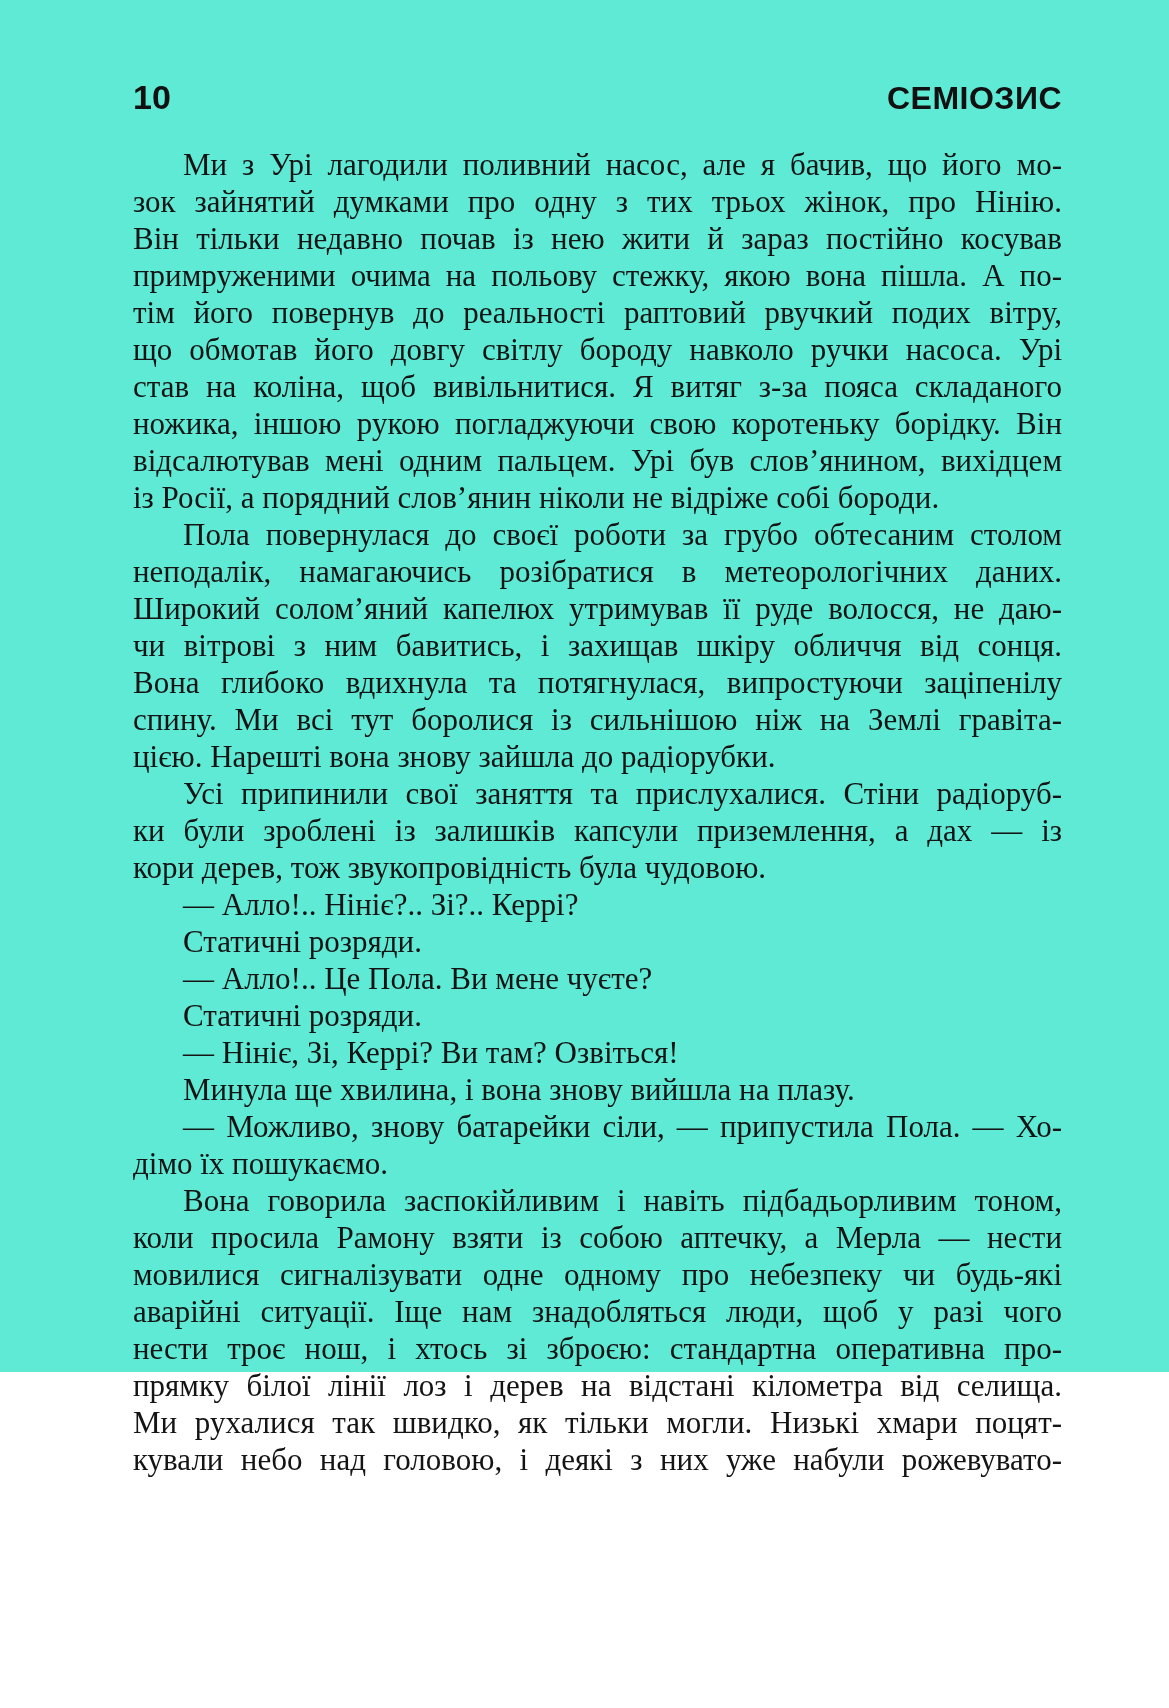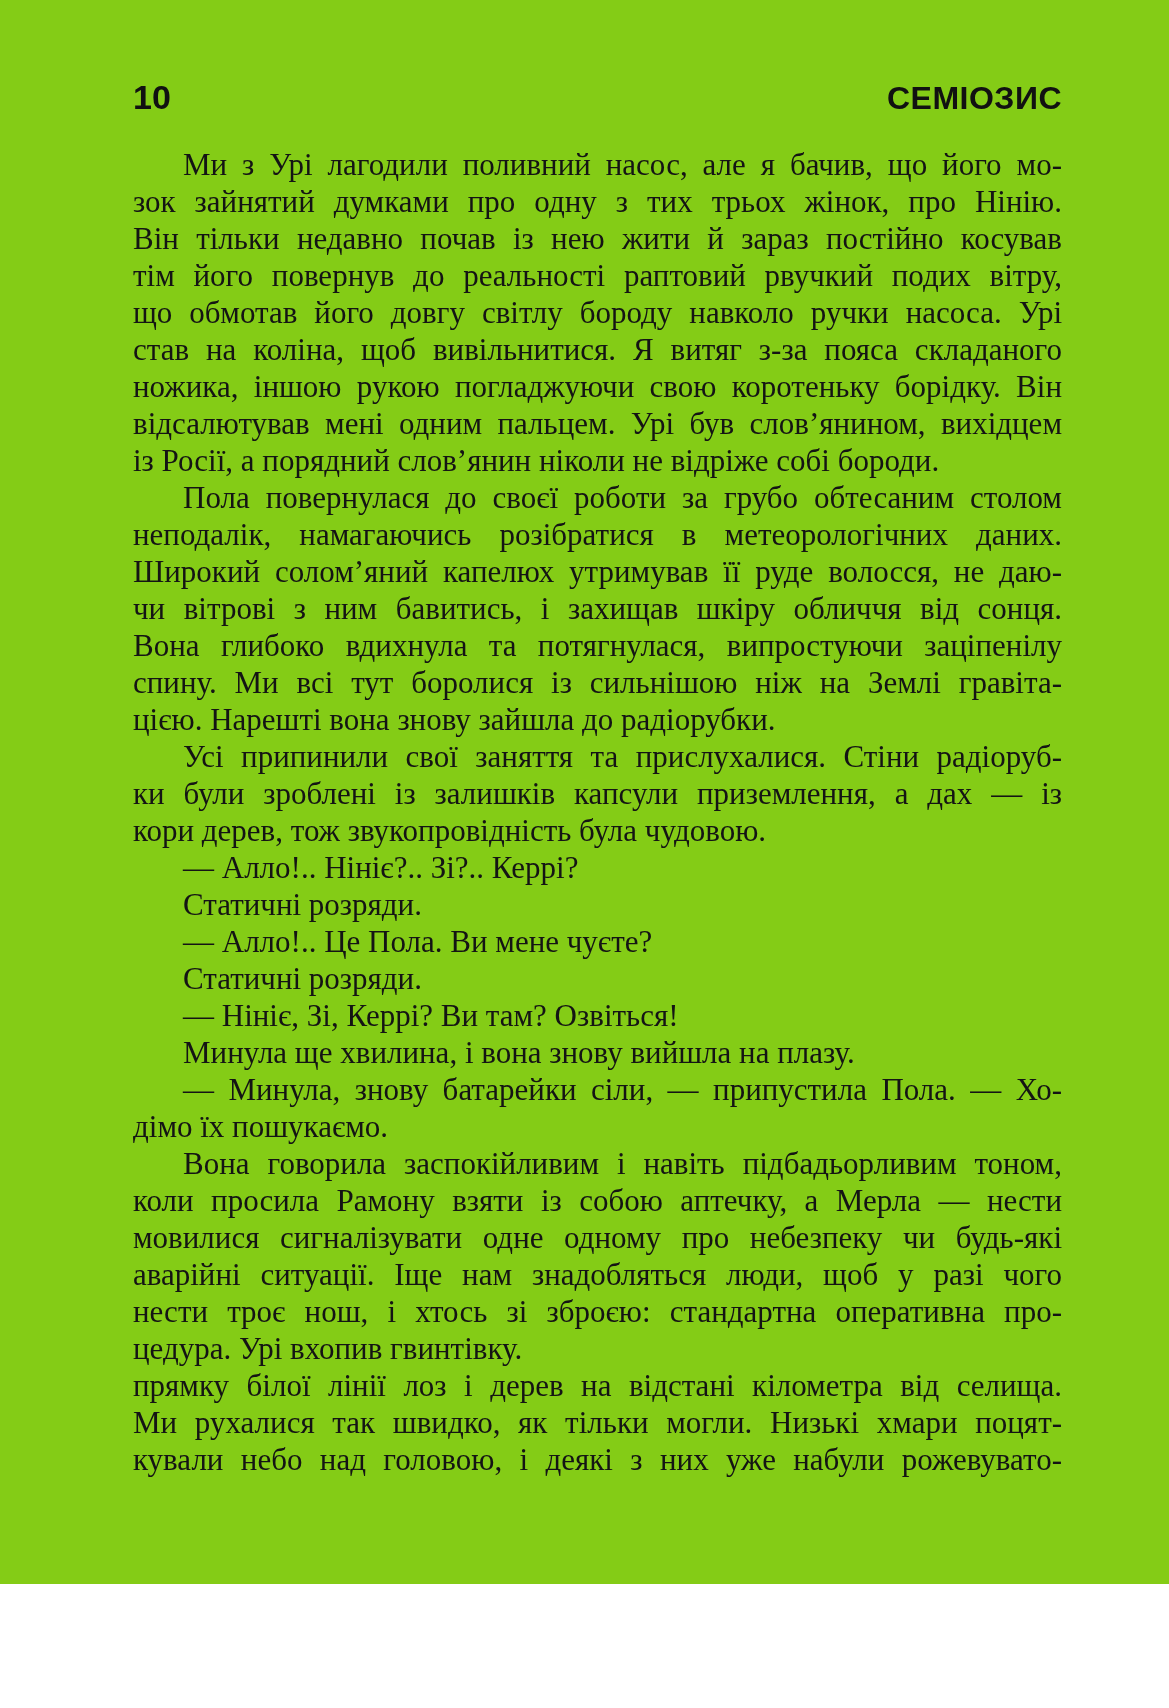--- a/index.html
+++ b/index.html
@@ -10,22 +10,22 @@
     width: 1169px;
     height: 1708px;
     background: #ffffff;
     position: relative;
     overflow: hidden;
   }
   .page {
     position: absolute;
     left: 0; top: 0;
     width: 1169px;
-    height: 1584px;
-    background: #84cc16;
+    height: 1372px;
+    background: #5eead4;
   }
   .page-header {
     position: absolute;
     left: 133px;
     width: 929px;
     top: 80px;
     display: flex;
     justify-content: space-between;
     align-items: baseline;
     color: #111111;
@@ -70,20 +70,21 @@
 
   <div class="page-header">
     <span class="page-number">10</span>
     <span class="running-title">СЕМІОЗИС</span>
   </div>
 
   <div class="text-block">
       <div class="line indent justify">Ми з Урі лагодили поливний насос, але я бачив, що його мо-</div>
       <div class="line justify">зок зайнятий думками про одну з тих трьох жінок, про Нінію.</div>
       <div class="line justify">Він тільки недавно почав із нею жити й зараз постійно косував</div>
+      <div class="line justify">примруженими очима на польову стежку, якою вона пішла. А по-</div>
       <div class="line justify">тім його повернув до реальності раптовий рвучкий подих вітру,</div>
       <div class="line justify">що обмотав його довгу світлу бороду навколо ручки насоса. Урі</div>
       <div class="line justify">став на коліна, щоб вивільнитися. Я витяг з-за пояса складаного</div>
       <div class="line justify">ножика, іншою рукою погладжуючи свою коротеньку борідку. Він</div>
       <div class="line justify">відсалютував мені одним пальцем. Урі був слов’янином, вихідцем</div>
       <div class="line">із Росії, а порядний слов’янин ніколи не відріже собі бороди.</div>
       <div class="line indent justify">Пола повернулася до своєї роботи за грубо обтесаним столом</div>
       <div class="line justify">неподалік, намагаючись розібратися в метеорологічних даних.</div>
       <div class="line justify">Широкий солом’яний капелюх утримував її руде волосся, не даю-</div>
       <div class="line justify">чи вітрові з ним бавитись, і захищав шкіру обличчя від сонця.</div>
@@ -92,26 +93,25 @@
       <div class="line">цією. Нарешті вона знову зайшла до радіорубки.</div>
       <div class="line indent justify">Усі припинили свої заняття та прислухалися. Стіни радіоруб-</div>
       <div class="line justify">ки були зроблені із залишків капсули приземлення, а дах — із</div>
       <div class="line">кори дерев, тож звукопровідність була чудовою.</div>
       <div class="line indent">— Алло!.. Нініє?.. Зі?.. Керрі?</div>
       <div class="line indent">Статичні розряди.</div>
       <div class="line indent">— Алло!.. Це Пола. Ви мене чуєте?</div>
       <div class="line indent">Статичні розряди.</div>
       <div class="line indent">— Нініє, Зі, Керрі? Ви там? Озвіться!</div>
       <div class="line indent">Минула ще хвилина, і вона знову вийшла на плазу.</div>
-      <div class="line indent justify">— Минула, знову батарейки сіли, — припустила Пола. — Хо-</div>
+      <div class="line indent justify">— Можливо, знову батарейки сіли, — припустила Пола. — Хо-</div>
       <div class="line">дімо їх пошукаємо.</div>
       <div class="line indent justify">Вона говорила заспокійливим і навіть підбадьорливим тоном,</div>
       <div class="line justify">коли просила Рамону взяти із собою аптечку, а Мерла — нести</div>
       <div class="line justify">мовилися сигналізувати одне одному про небезпеку чи будь-які</div>
       <div class="line justify">аварійні ситуації. Іще нам знадобляться люди, щоб у разі чого</div>
       <div class="line justify">нести троє нош, і хтось зі зброєю: стандартна оперативна про-</div>
-      <div class="line">цедура. Урі вхопив гвинтівку.</div>
       <div class="line justify">прямку білої лінії лоз і дерев на відстані кілометра від селища.</div>
       <div class="line justify">Ми рухалися так швидко, як тільки могли. Низькі хмари поцят-</div>
       <div class="line justify">кували небо над головою, і деякі з них уже набули рожевувато-</div>
     </div>
 
 </div>
 
 </body></html>

